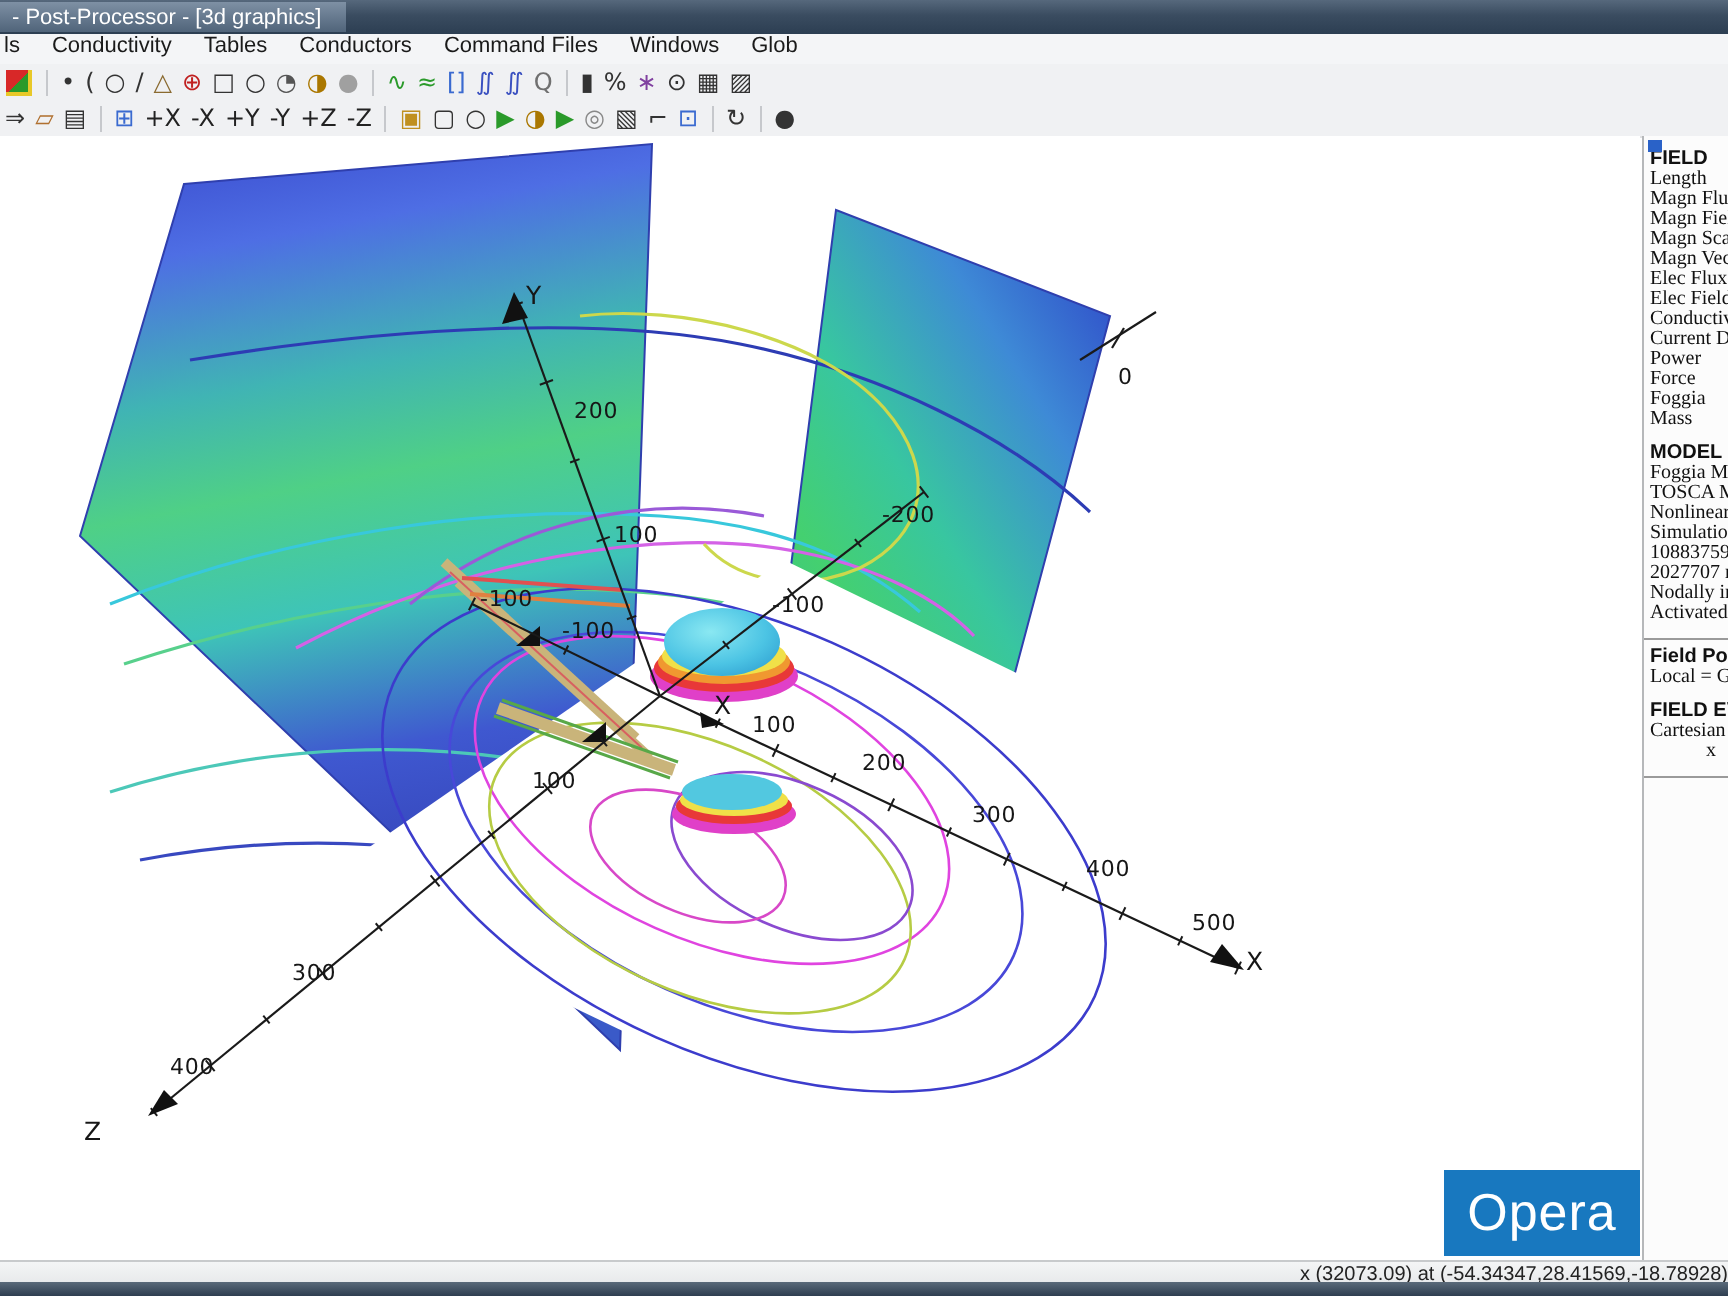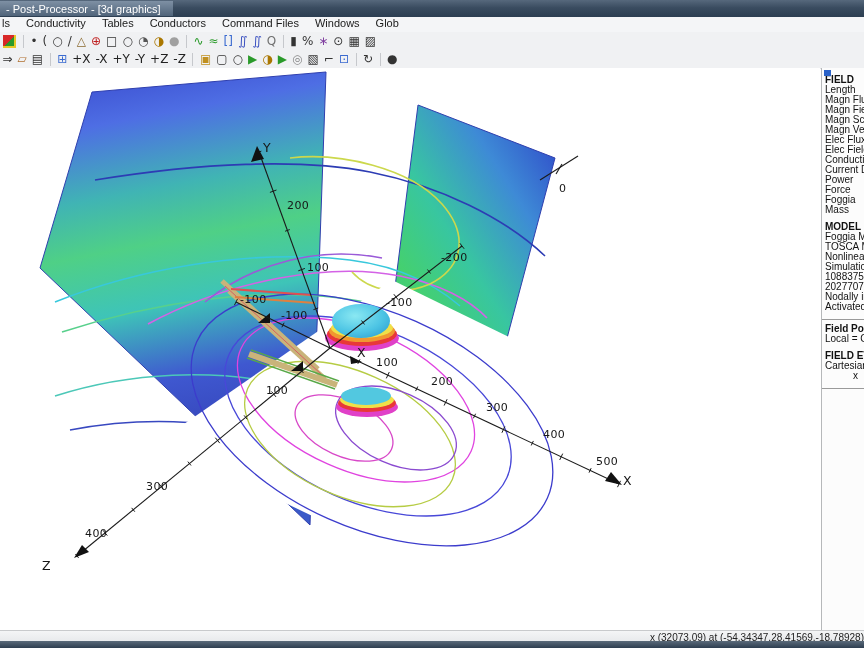--- a/index.html
+++ b/index.html
@@ -32,21 +32,21 @@
     background:#fff;}
   .viewport svg{position:absolute;left:0;top:0;}
   .logo{position:absolute;left:722px;top:517px;width:98px;height:43px;
     display:flex;align-items:center;justify-content:center;
     color:#fff;font-size:26px;letter-spacing:0.5px;}
   
   .panel{position:absolute;left:821px;top:68px;width:43px;height:562px;
     background:#fcfcfc;border-left:1px solid #b6b8ba;
     font-size:10px;color:#111;padding-top:7px;box-sizing:border-box;}
   .picon{position:absolute;left:2px;top:2px;width:7px;height:6px;background:#2a62c8;}
-  .pline{line-height:10px;white-space:nowrap;padding-left:3px;}
+  .pline{line-height:10px;white-space:nowrap;padding-left:3px;font-family:Liberation Serif, serif;}
   .phead{font-weight:bold;line-height:10px;white-space:nowrap;padding-left:3px;}
   .psec{margin-bottom:7px;}
   .prule{border:none;border-top:1px solid #9a9a9a;margin:2px 0 4px 0;}
   .pr{text-align:right;padding-right:6px;}
   
   .statusbar{position:absolute;left:0;top:630px;width:864px;height:11px;
     background:linear-gradient(180deg,#f4f5f6,#e8eaec);
     border-top:1px solid #c8cacc;font-size:10px;color:#222;
     padding:1px 0 0 2px;box-sizing:border-box;white-space:nowrap;text-align:right;}
   .bottomstrip{position:absolute;left:0;top:641px;width:864px;height:7px;
@@ -285,20 +285,21 @@
   <text class="lbl" x="596" y="465" data-name="tick-label">500</text>
   <text class="lbl axl" x="623" y="485" data-name="axis-label-x">X</text>
   <text class="lbl" x="266" y="394" data-name="tick-label">100</text>
   <text class="lbl" x="146" y="490" data-name="tick-label">300</text>
   <text class="lbl" x="85" y="537" data-name="tick-label">400</text>
   <text class="lbl axl" x="42" y="570" data-name="axis-label-z">Z</text>
   <text class="lbl" x="386" y="306" data-name="tick-label">-100</text>
   <text class="lbl" x="441" y="261" data-name="tick-label">-200</text>
   <text class="lbl" x="559" y="192" data-name="tick-label">0</text>
 </svg>
+<div class="logo" data-name="opera-logo" style="background: rgb(24, 120, 191);">Opera</div>
 </div>
 
 <div class="panel" data-name="side-panel">
   <div class="picon" data-name="panel-marker-icon"></div>
   <div class="psec">
     <div class="phead" data-name="units-header">FIELD</div>
     <div>
         <div class="pline" data-name="panel-line">Length</div>
         <div class="pline" data-name="panel-line">Magn Flux D</div>
         <div class="pline" data-name="panel-line">Magn Field</div>

